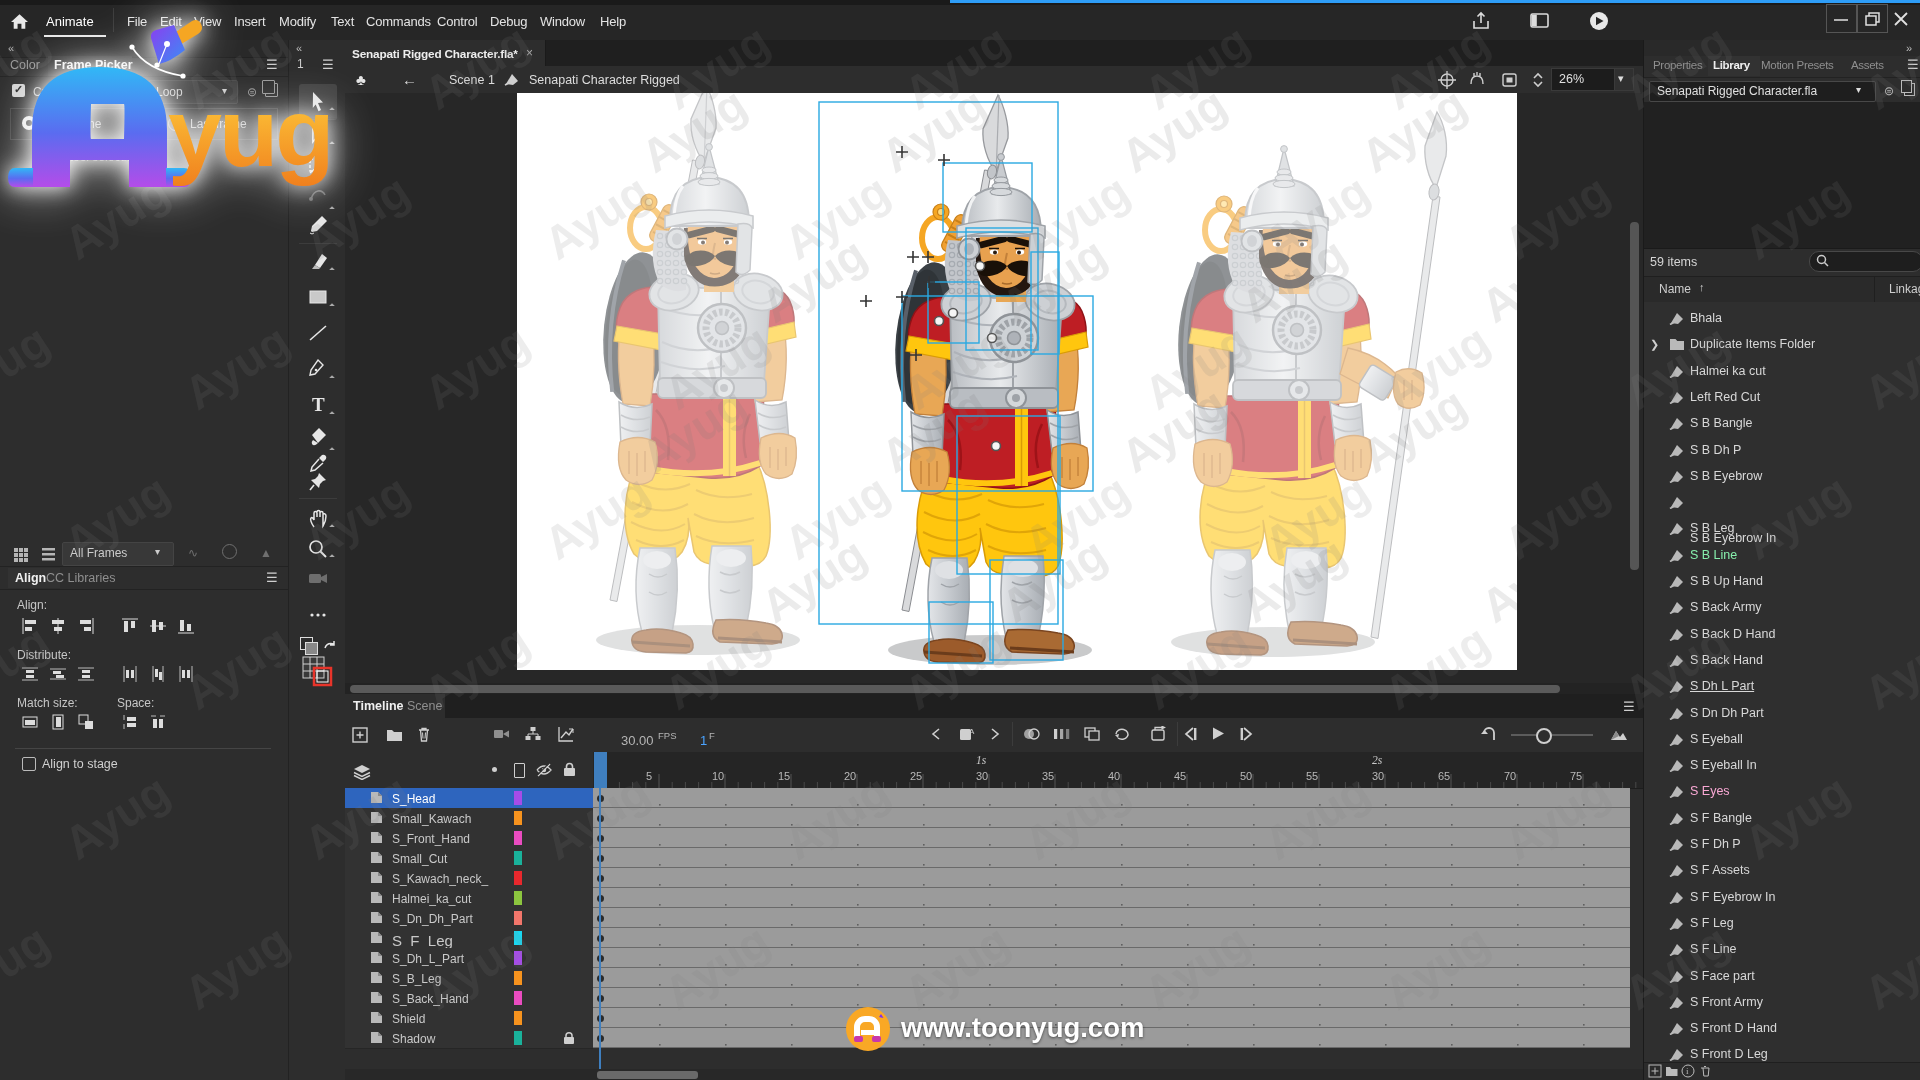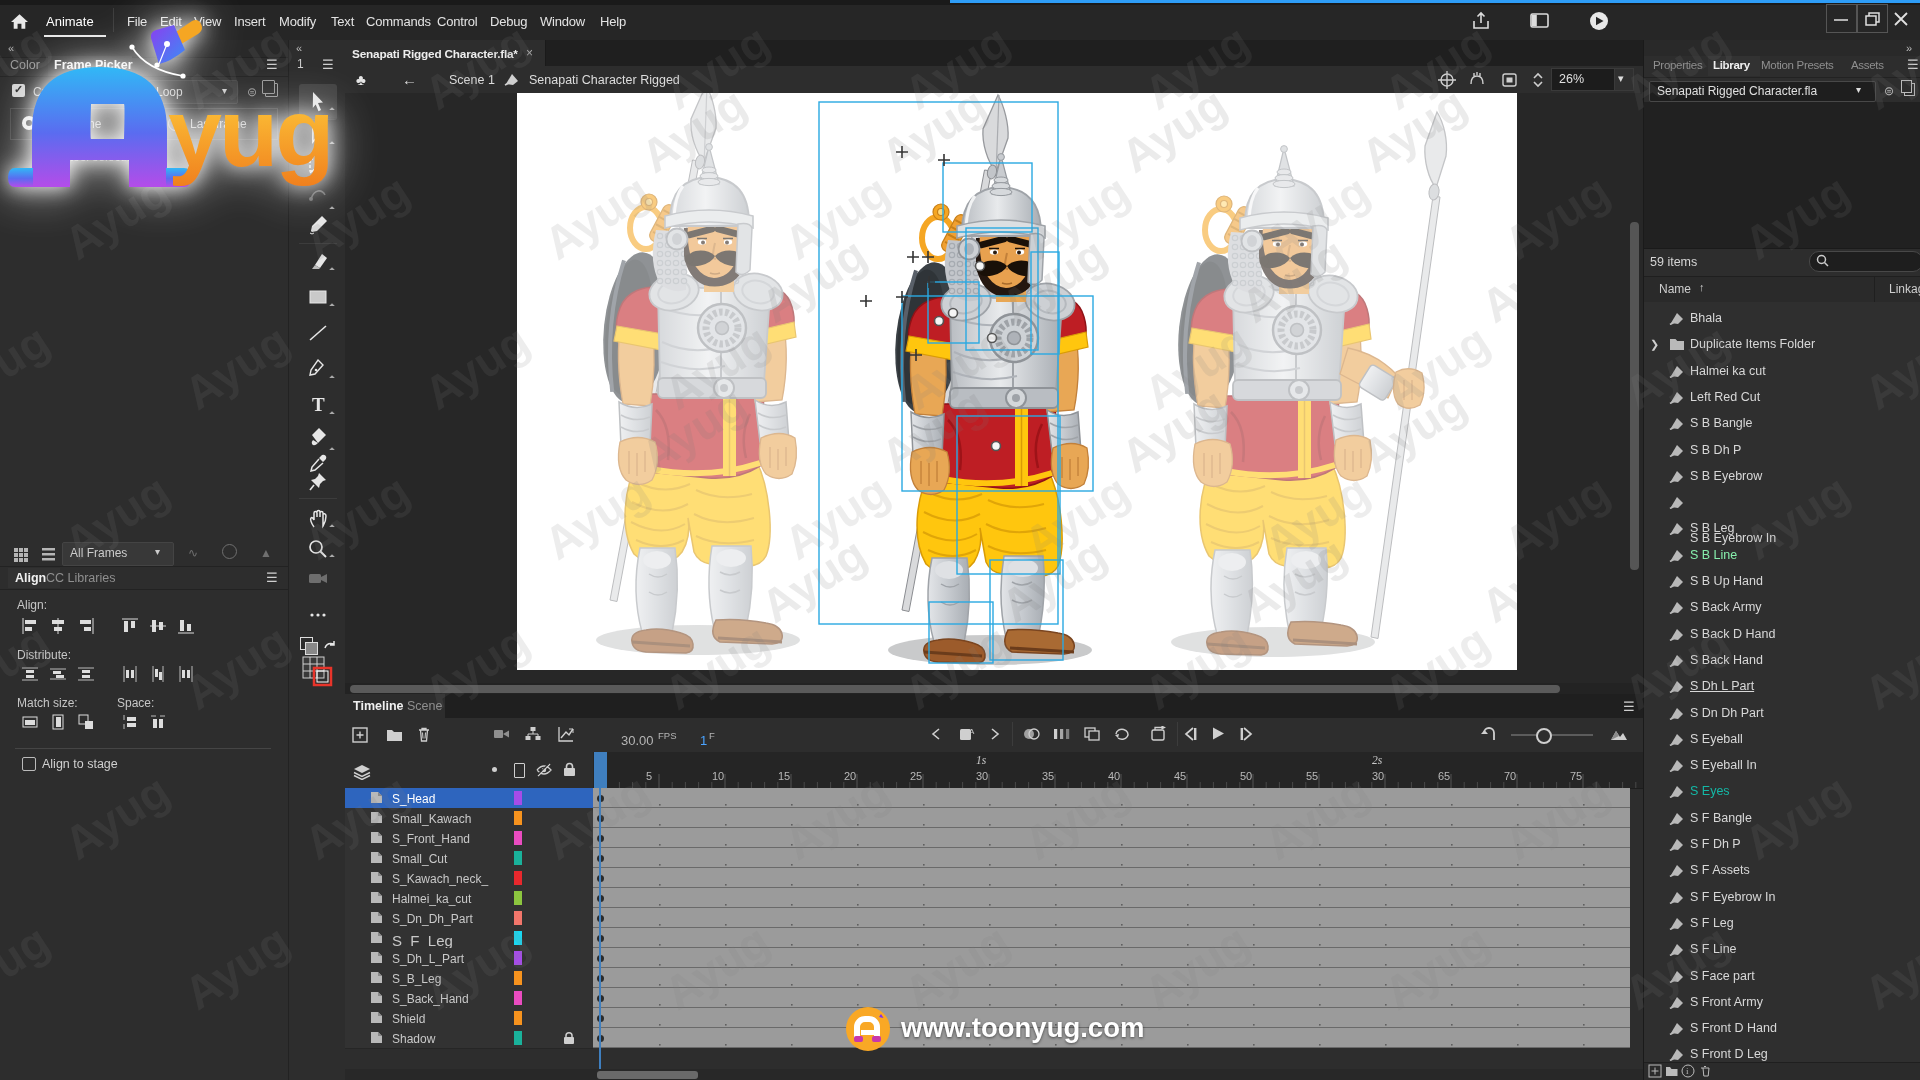--- a/index.html
+++ b/index.html
@@ -1414,21 +1414,21 @@
             <path d="M1 13.5 l4.5 -2.5" stroke="#b9b9b9" stroke-width="1.8"></path>
           </svg>
         </div>
         <div class="abs" style="left:46px;top:456.1px;font-size:12.5px;color:#d8d8d8;white-space:nowrap;">S Eyeball In</div>
         <div class="abs" style="left:25px;top:482.4px;">
           <svg width="15" height="14">
             <path d="M2 12 L8 2 L14 8 L9 13 Z" fill="#b9b9b9"></path>
             <path d="M1 13.5 l4.5 -2.5" stroke="#b9b9b9" stroke-width="1.8"></path>
           </svg>
         </div>
-        <div class="abs" style="left:46px;top:482.4px;font-size:12.5px;color:#14b8a6;white-space:nowrap;text-align:right;">S Eyes</div>
+        <div class="abs" style="left:46px;top:482.4px;font-size:12.5px;color:#f9a8d4;white-space:nowrap;text-align:right;">S Eyes</div>
         <div class="abs" style="left:25px;top:508.7px;">
           <svg width="15" height="14">
             <path d="M2 12 L8 2 L14 8 L9 13 Z" fill="#b9b9b9"></path>
             <path d="M1 13.5 l4.5 -2.5" stroke="#b9b9b9" stroke-width="1.8"></path>
           </svg>
         </div>
         <div class="abs" style="left:46px;top:508.7px;font-size:12.5px;color:#d8d8d8;white-space:nowrap;">S F Bangle</div>
         <div class="abs" style="left:25px;top:535.0px;">
           <svg width="15" height="14">
             <path d="M2 12 L8 2 L14 8 L9 13 Z" fill="#b9b9b9"></path>

